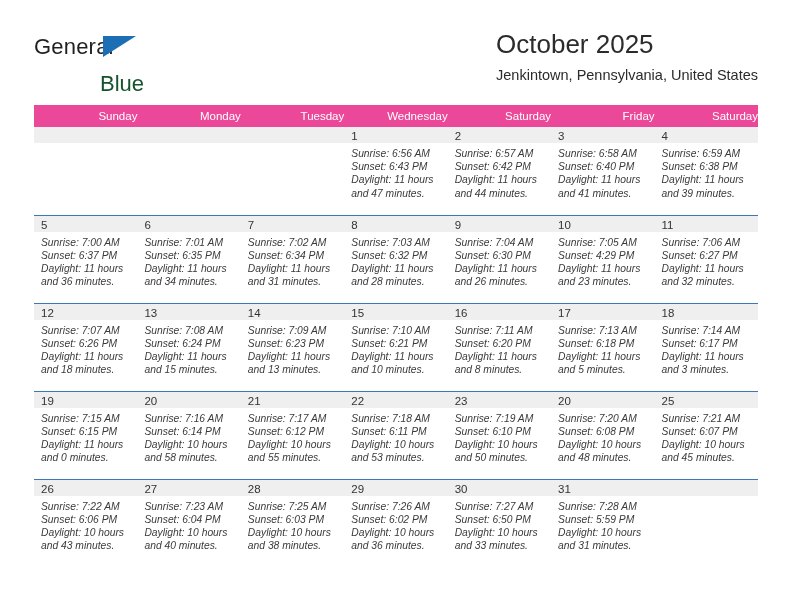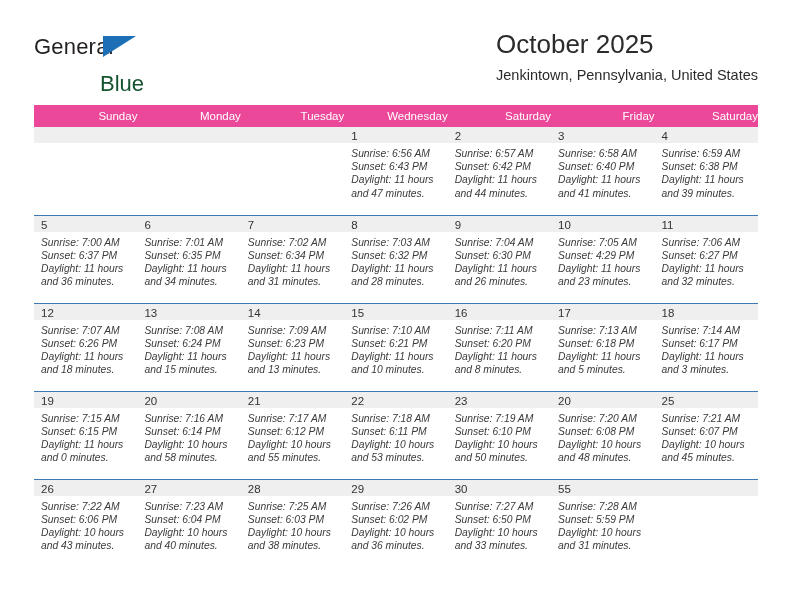--- a/index.html
+++ b/index.html
@@ -478,21 +478,21 @@
           <td>
             <div class="daynum-band">30</div>
             <div class="cell-body">
               <div>Sunrise: 7:27 AM</div>
               <div>Sunset: 6:50 PM</div>
               <div>Daylight: 10 hours</div>
               <div>and 33 minutes.</div>
             </div>
           </td>
           <td>
-            <div class="daynum-band">55</div>
+            <div class="daynum-band">31</div>
             <div class="cell-body">
               <div>Sunrise: 7:28 AM</div>
               <div>Sunset: 5:59 PM</div>
               <div>Daylight: 10 hours</div>
               <div>and 31 minutes.</div>
             </div>
           </td>
           <td class="cell-empty">
             <div class="daynum-band"></div>
             <div class="cell-body">

